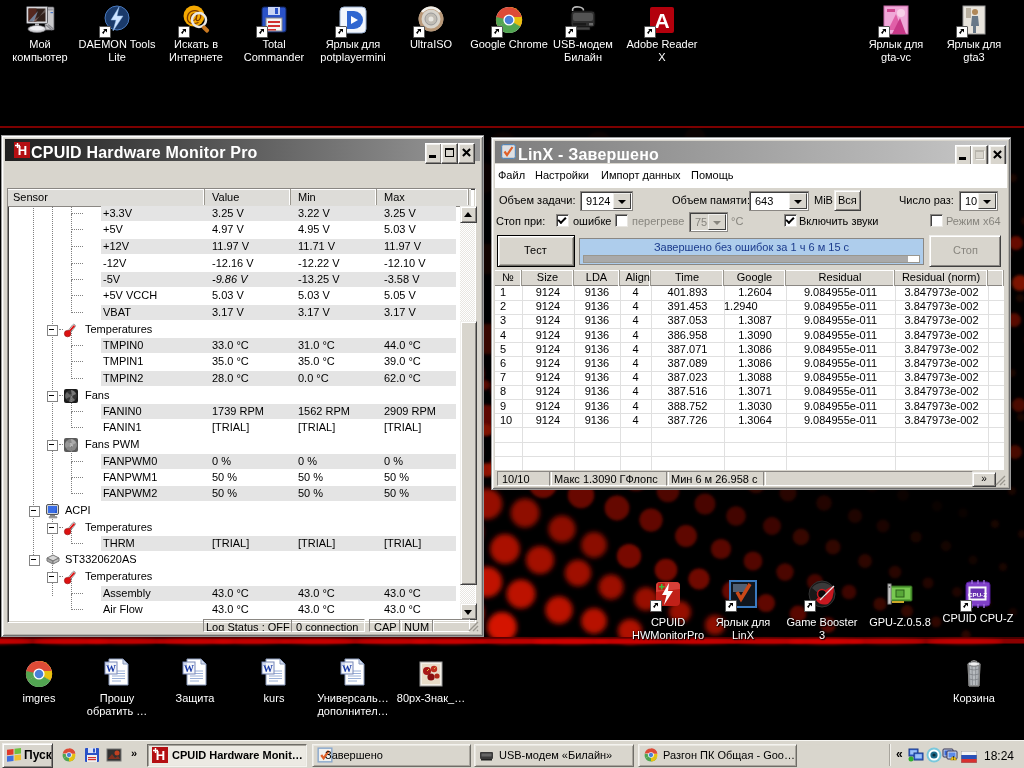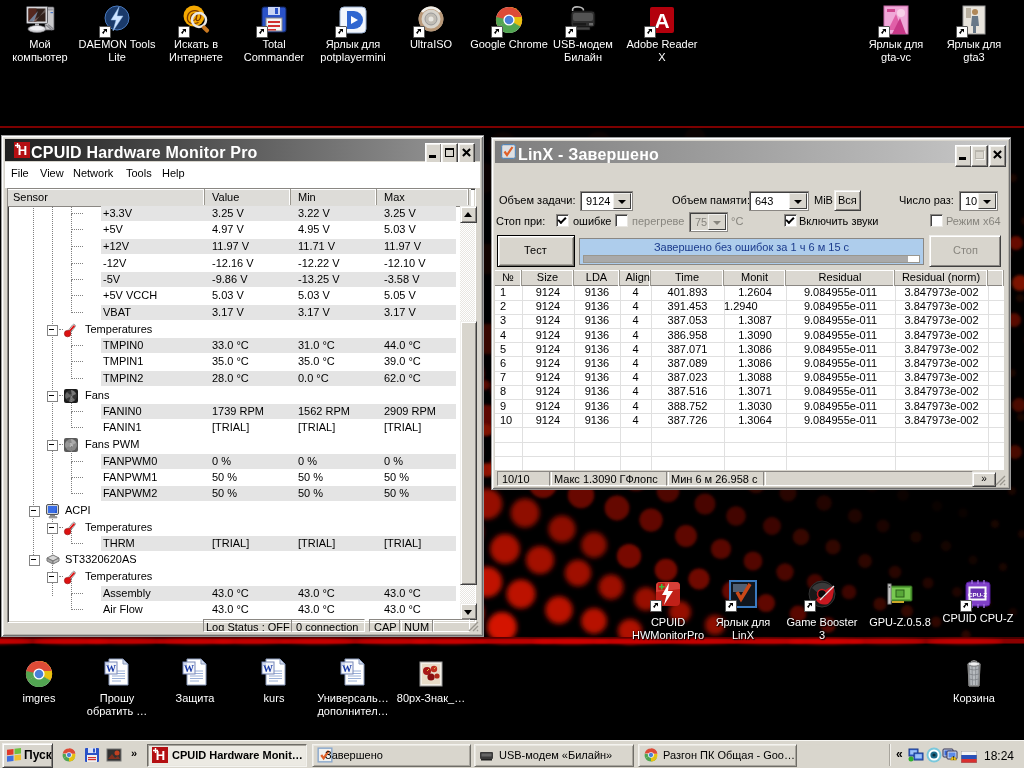--- a/index.html
+++ b/index.html
@@ -596,27 +596,20 @@
       <div style="position:absolute;left:3px;top:11px;width:7px;height:3px;background:#000;"></div>
     </div>
     <div class="tbtn" style="left:439px;top:7px;width:15px;height:19px;">
       <div style="position:absolute;left:3px;top:4px;width:7px;height:6px;border:1px solid #000;border-top-width:2px;"></div>
     </div>
     <div class="tbtn" style="left:456px;top:7px;width:15px;height:19px;">
       <svg style="position:absolute;left:3px;top:4px;" width="9" height="9" viewBox="0 0 10 10">
         <path d="M1 1 L9 9 M9 1 L1 9" stroke="#000" stroke-width="2.3"></path>
       </svg>
     </div>
-    <div class="menubar" style="left:3px;top:26px;width:475px;height:26px;">
-      <span style="left:6px;">File</span>
-      <span style="left:35px;">View</span>
-      <span style="left:68px;">Network</span>
-      <span style="left:121px;">Tools</span>
-      <span style="left:157px;">Help</span>
-    </div>
     <div class="sunk" style="position:absolute;left:5px;top:52px;width:467px;height:433px;background:#fff;">
       <div style="position:absolute;left:0;top:0;width:463px;height:17px;background:#dddcd8;border-bottom:1px solid #8a8783;box-shadow:inset 0 1px 0 #fff;">
         <div style="position:absolute;left:0px;top:0;width:196px;height:16px;border-right:1px solid #9a978f;box-shadow:inset -1px 0 0 #fff;"></div>
         <div class="lbl" style="left:5px;top:2px;">Sensor</div>
         <div style="position:absolute;left:197px;top:0;width:85px;height:16px;border-right:1px solid #9a978f;box-shadow:inset -1px 0 0 #fff;"></div>
         <div class="lbl" style="left:204px;top:2px;">Value</div>
         <div style="position:absolute;left:283px;top:0;width:85px;height:16px;border-right:1px solid #9a978f;box-shadow:inset -1px 0 0 #fff;"></div>
         <div class="lbl" style="left:290px;top:2px;">Min</div>
         <div style="position:absolute;left:369px;top:0;width:91px;height:16px;border-right:1px solid #9a978f;box-shadow:inset -1px 0 0 #fff;"></div>
         <div class="lbl" style="left:376px;top:2px;">Max</div>
@@ -647,21 +640,21 @@
         <div style="position:absolute;left:63px;top:42px;width:1px;height:16px;border-left:1px dotted #808080;"></div>
         <div style="position:absolute;left:63px;top:57px;width:12px;height:1px;border-top:1px dotted #808080;"></div>
         <div class="lbl" style="left:95px;top:51px;">-12V</div>
         <div class="lbl" style="left:204px;top:51px;">-12.16 V</div>
         <div class="lbl" style="left:290px;top:51px;">-12.22 V</div>
         <div class="lbl" style="left:376px;top:51px;">-12.10 V</div>
         <div style="position:absolute;left:93px;top:66px;width:355px;height:15px;background:#e4e4e4;"></div>
         <div style="position:absolute;left:63px;top:58px;width:1px;height:16px;border-left:1px dotted #808080;"></div>
         <div style="position:absolute;left:63px;top:73px;width:12px;height:1px;border-top:1px dotted #808080;"></div>
         <div class="lbl" style="left:95px;top:67px;">-5V</div>
-        <div class="lbl" style="left:204px;top:67px;">-9.86 V</div>
+        <div class="lbl" style="left:204px;top:67px;font-style:italic;">-9.86 V</div>
         <div class="lbl" style="left:290px;top:67px;">-13.25 V</div>
         <div class="lbl" style="left:376px;top:67px;">-3.58 V</div>
         <div style="position:absolute;left:63px;top:74px;width:1px;height:16px;border-left:1px dotted #808080;"></div>
         <div style="position:absolute;left:63px;top:89px;width:12px;height:1px;border-top:1px dotted #808080;"></div>
         <div class="lbl" style="left:95px;top:83px;">+5V VCCH</div>
         <div class="lbl" style="left:204px;top:83px;">5.03 V</div>
         <div class="lbl" style="left:290px;top:83px;">5.03 V</div>
         <div class="lbl" style="left:376px;top:83px;">5.05 V</div>
         <div style="position:absolute;left:93px;top:99px;width:355px;height:15px;background:#e4e4e4;"></div>
         <div style="position:absolute;left:63px;top:91px;width:1px;height:16px;border-left:1px dotted #808080;"></div>
@@ -847,20 +840,26 @@
       <div style="position:absolute;left:3px;top:11px;width:7px;height:3px;background:#000;"></div>
     </div>
     <div class="tbtn" style="left:479px;top:7px;width:15px;height:20px;">
       <div style="position:absolute;left:3px;top:4px;width:7px;height:6px;border:1px solid #b8b5ad;border-top-width:2px;box-shadow:1px 1px 0 #f4f3f0;"></div>
     </div>
     <div class="tbtn" style="left:497px;top:7px;width:15px;height:20px;">
       <svg style="position:absolute;left:3px;top:4px;" width="9" height="9" viewBox="0 0 10 10">
         <path d="M1 1 L9 9 M9 1 L1 9" stroke="#000" stroke-width="2.3"></path>
       </svg>
     </div>
+    <div class="menubar" style="left:3px;top:26px;width:512px;height:24px;">
+      <span style="left:3px;">Файл</span>
+      <span style="left:40px;">Настройки</span>
+      <span style="left:106px;">Импорт данных</span>
+      <span style="left:196px;">Помощь</span>
+    </div>
     <div class="lbl" style="left:7px;top:56px;">Объем задачи:</div>
     <div class="combo" style="left:88px;top:53px;width:51px;background:#fff;">
       <span class="cval" style="color:#000;">9124</span>
       <span class="cbtn">
         <span class="arrdn" style="border-top-color:#000;"></span>
       </span>
     </div>
     <div class="lbl" style="left:180px;top:56px;">Объем памяти:</div>
     <div class="combo" style="left:257px;top:53px;width:58px;background:#fff;">
       <span class="cval" style="color:#000;">643</span>
@@ -907,21 +906,21 @@
     <div class="btn3" style="position:absolute;left:437px;top:97px;width:70px;height:30px;">
       <div class="lbl dis" style="left:23px;top:8px;">Стоп</div>
     </div>
     <div style="position:absolute;left:3px;top:132px;width:509px;height:200px;background:#fff;font-size:11px;">
       <div style="position:absolute;left:0;top:0;width:509px;height:16px;background:#dbd8d1;box-shadow:inset 0 1px 0 #fff,inset 0 -1px 0 #8a8783;">
         <div style="position:absolute;left:0px;top:0;width:26px;height:15px;border-right:1px solid #9a978f;box-shadow:inset -1px 0 0 #fff;text-align:center;padding-top:1px;">№</div>
         <div style="position:absolute;left:27px;top:0;width:51px;height:15px;border-right:1px solid #9a978f;box-shadow:inset -1px 0 0 #fff;text-align:center;padding-top:1px;">Size</div>
         <div style="position:absolute;left:79px;top:0;width:45px;height:15px;border-right:1px solid #9a978f;box-shadow:inset -1px 0 0 #fff;text-align:center;padding-top:1px;">LDA</div>
         <div style="position:absolute;left:125px;top:0;width:30px;height:15px;border-right:1px solid #9a978f;box-shadow:inset -1px 0 0 #fff;text-align:right;padding-top:1px;">Align</div>
         <div style="position:absolute;left:156px;top:0;width:72px;height:15px;border-right:1px solid #9a978f;box-shadow:inset -1px 0 0 #fff;text-align:center;padding-top:1px;">Time</div>
-        <div style="position:absolute;left:229px;top:0;width:61px;height:15px;border-right:1px solid #9a978f;box-shadow:inset -1px 0 0 #fff;text-align:center;padding-top:1px;">Monit</div>
+        <div style="position:absolute;left:229px;top:0;width:61px;height:15px;border-right:1px solid #9a978f;box-shadow:inset -1px 0 0 #fff;text-align:center;padding-top:1px;">Google</div>
         <div style="position:absolute;left:291px;top:0;width:108px;height:15px;border-right:1px solid #9a978f;box-shadow:inset -1px 0 0 #fff;text-align:center;padding-top:1px;">Residual</div>
         <div style="position:absolute;left:400px;top:0;width:92px;height:15px;border-right:1px solid #9a978f;box-shadow:inset -1px 0 0 #fff;text-align:center;padding-top:1px;">Residual (norm)</div>
         <div style="position:absolute;left:493px;top:0;width:15px;height:15px;border-right:1px solid #9a978f;box-shadow:inset -1px 0 0 #fff;text-align:center;padding-top:1px;"></div>
       </div>
       <div style="position:absolute;left:27px;top:16px;width:1px;height:184px;background:#e0e0e0;"></div>
       <div style="position:absolute;left:79px;top:16px;width:1px;height:184px;background:#e0e0e0;"></div>
       <div style="position:absolute;left:125px;top:16px;width:1px;height:184px;background:#e0e0e0;"></div>
       <div style="position:absolute;left:156px;top:16px;width:1px;height:184px;background:#e0e0e0;"></div>
       <div style="position:absolute;left:229px;top:16px;width:1px;height:184px;background:#e0e0e0;"></div>
       <div style="position:absolute;left:291px;top:16px;width:1px;height:184px;background:#e0e0e0;"></div>

